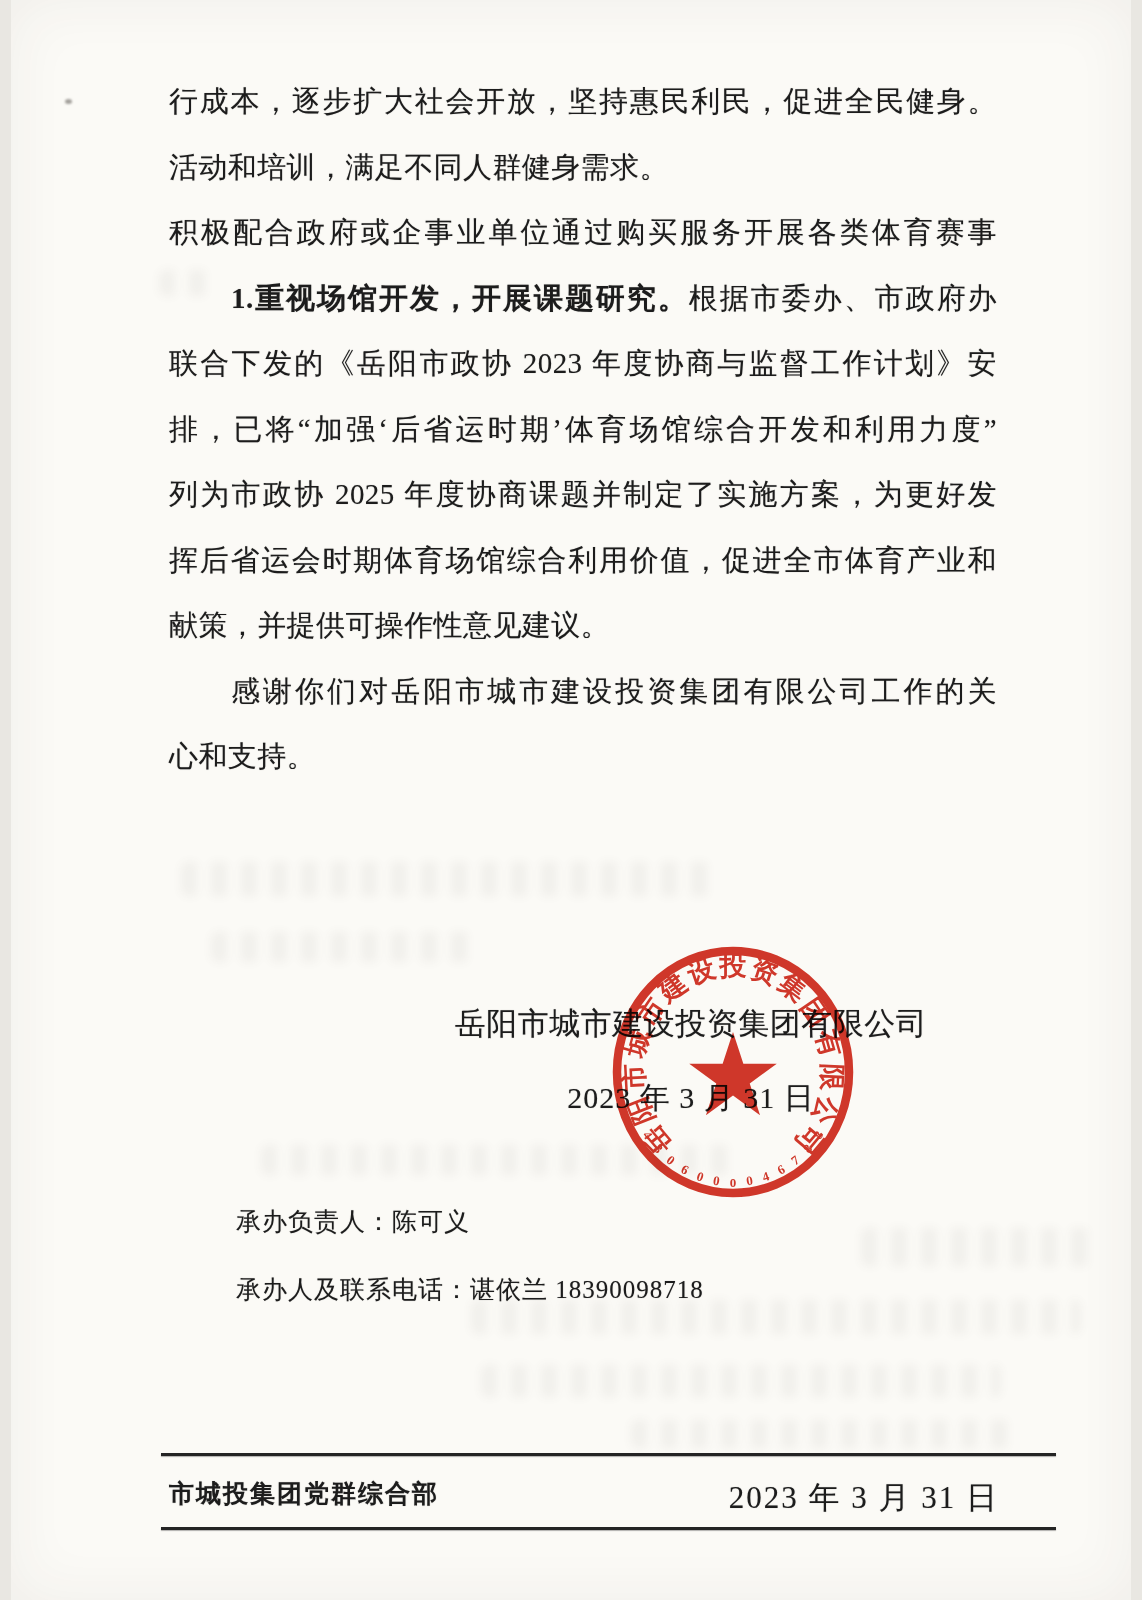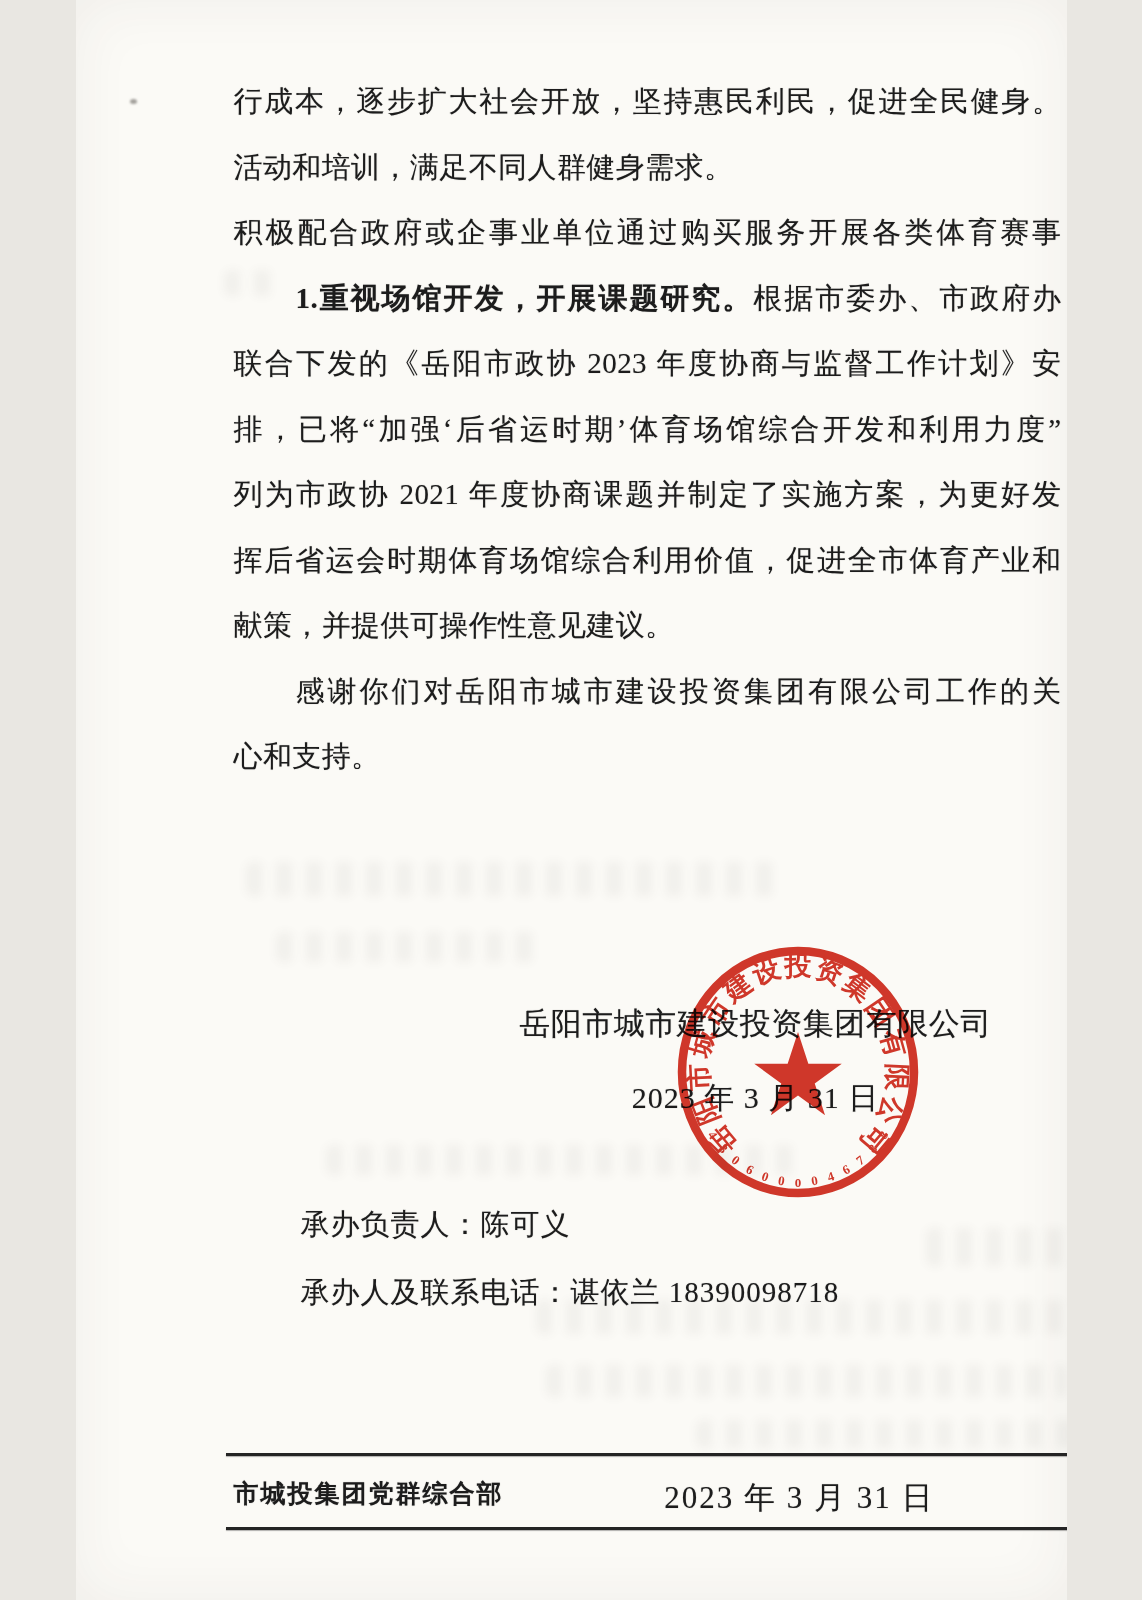--- a/index.html
+++ b/index.html
@@ -1,25 +1,24 @@
 <!DOCTYPE html>
 <html><head>
 <meta charset="utf-8">
 <style>
   html,body{margin:0;padding:0;background:#e9e7e2;}
   .page{
     position:relative;
-    width:974px;height:1600px;
+    width:1120px;height:1600px;
     margin:0 auto;
     background:#fbfaf6;
     box-shadow:inset 0 0 60px rgba(60,55,45,.06);
     overflow:hidden;
     font-family:"Liberation Serif","DejaVu Serif",serif;
     color:#1c1c1c;
-    padding-left:17px;
   }
   
   .body-text{
     position:absolute;left:158px;top:69px;width:828px;
     font-size:29px;line-height:65.5px;
     letter-spacing:.4px;
     text-shadow:0 0 1px rgba(20,20,20,.35);
   }
   .line{height:65.5px;white-space:nowrap;}
   .line.j{white-space:normal;text-align:justify;text-align-last:justify;}
@@ -29,21 +28,21 @@
   .sig-block{position:absolute;left:420px;top:1003px;width:520px;text-align:center;
     text-shadow:0 0 1px rgba(20,20,20,.35);}
   .sig-company{font-size:31px;letter-spacing:.5px;}
   .sig-date{font-size:30px;margin-top:33px;letter-spacing:1px;}
   
   .seal{position:absolute;left:598px;top:944px;width:248px;height:256px;
     mix-blend-mode:multiply;opacity:.92;filter:blur(.3px);}
   .seal text{font-family:"Liberation Serif","DejaVu Serif",serif;font-weight:bold;}
   
   .contact-block{position:absolute;left:225px;top:1205px;
-    font-size:29px;letter-spacing:1px;
+    font-size:25px;letter-spacing:1px;
     text-shadow:0 0 1px rgba(20,20,20,.35);}
   .contact-line{height:38px;}
   .contact-line + .contact-line{margin-top:30px;text-align:right;}
   
   .footer-rule{position:absolute;left:150px;width:895px;height:3px;background:#242424;
     box-shadow:0 1px 1px rgba(40,40,40,.35);}
   .footer-rule.top{top:1453px;}
   .footer-rule.bottom{top:1527px;}
   .footer-dept{position:absolute;left:158px;top:1477px;font-size:25px;font-weight:bold;
     letter-spacing:2px;text-shadow:0 0 1px rgba(20,20,20,.4);font-family:Liberation Serif, serif;}
@@ -70,21 +69,21 @@
   <div class="smudge" style="left:470px;top:1365px;width:520px;height:32px;"></div>
   <div class="smudge" style="left:620px;top:1420px;width:380px;height:28px;"></div>
 
   <div class="body-text">
     <div class="line j">行成本，逐步扩大社会开放，坚持惠民利民，促进全民健身。</div>
     <div class="line">活动和培训，满足不同人群健身需求。</div>
     <div class="line j">积极配合政府或企事业单位通过购买服务开展各类体育赛事</div>
     <div class="line j indent"><span class="lead-bold">1.重视场馆开发，开展课题研究。</span><span>根据市委办、市政府办</span></div>
     <div class="line j">联合下发的《岳阳市政协 2023 年度协商与监督工作计划》安</div>
     <div class="line j">排，已将“加强‘后省运时期’体育场馆综合开发和利用力度”</div>
-    <div class="line j">列为市政协 2021 年度协商课题并制定了实施方案，为更好发</div>
+    <div class="line j">列为市政协 2025 年度协商课题并制定了实施方案，为更好发</div>
     <div class="line j">挥后省运会时期体育场馆综合利用价值，促进全市体育产业和</div>
     <div class="line">献策，并提供可操作性意见建议。</div>
     <div class="line j indent">感谢你们对岳阳市城市建设投资集团有限公司工作的关</div>
     <div class="line">心和支持。</div>
   </div>
 
   <div class="sig-block">
     <div class="sig-company">岳阳市城市建设投资集团有限公司</div>
     <div class="sig-date">2023 年 3 月 31 日</div>
   </div>

